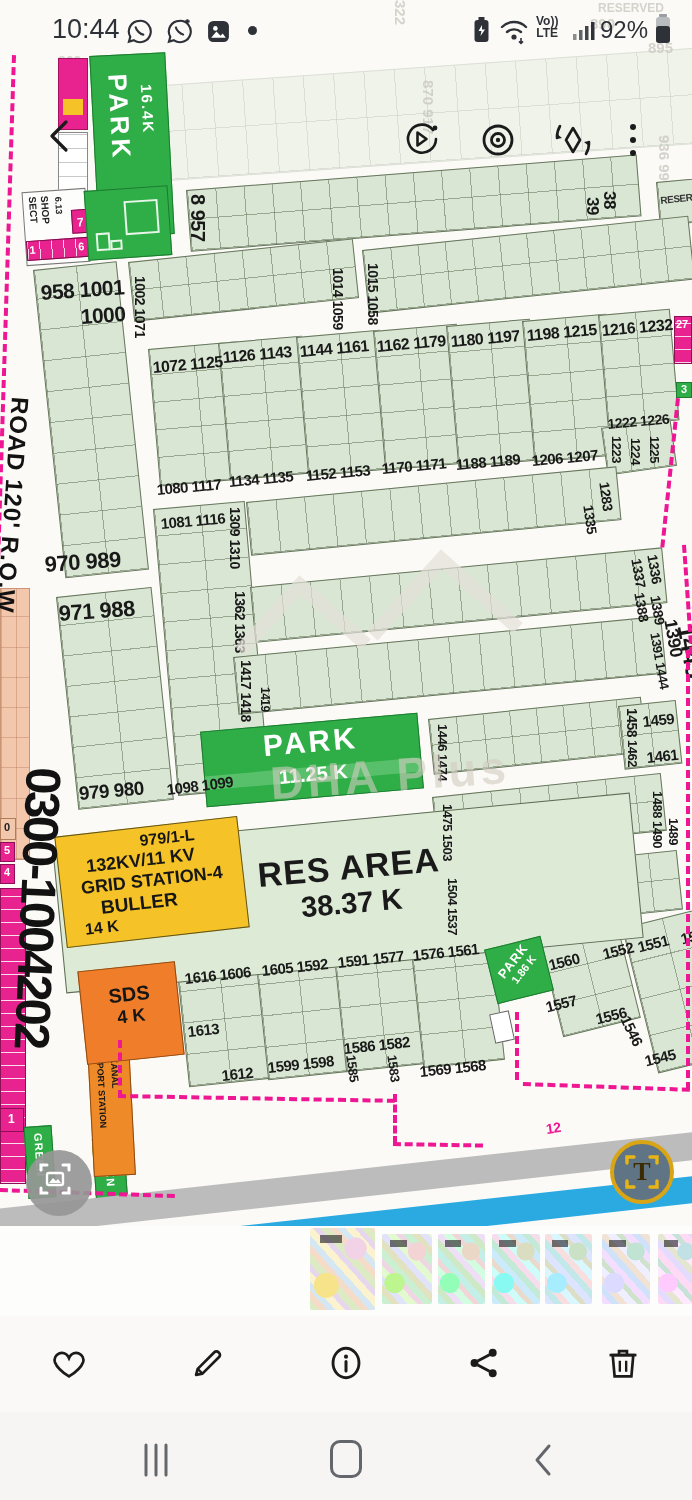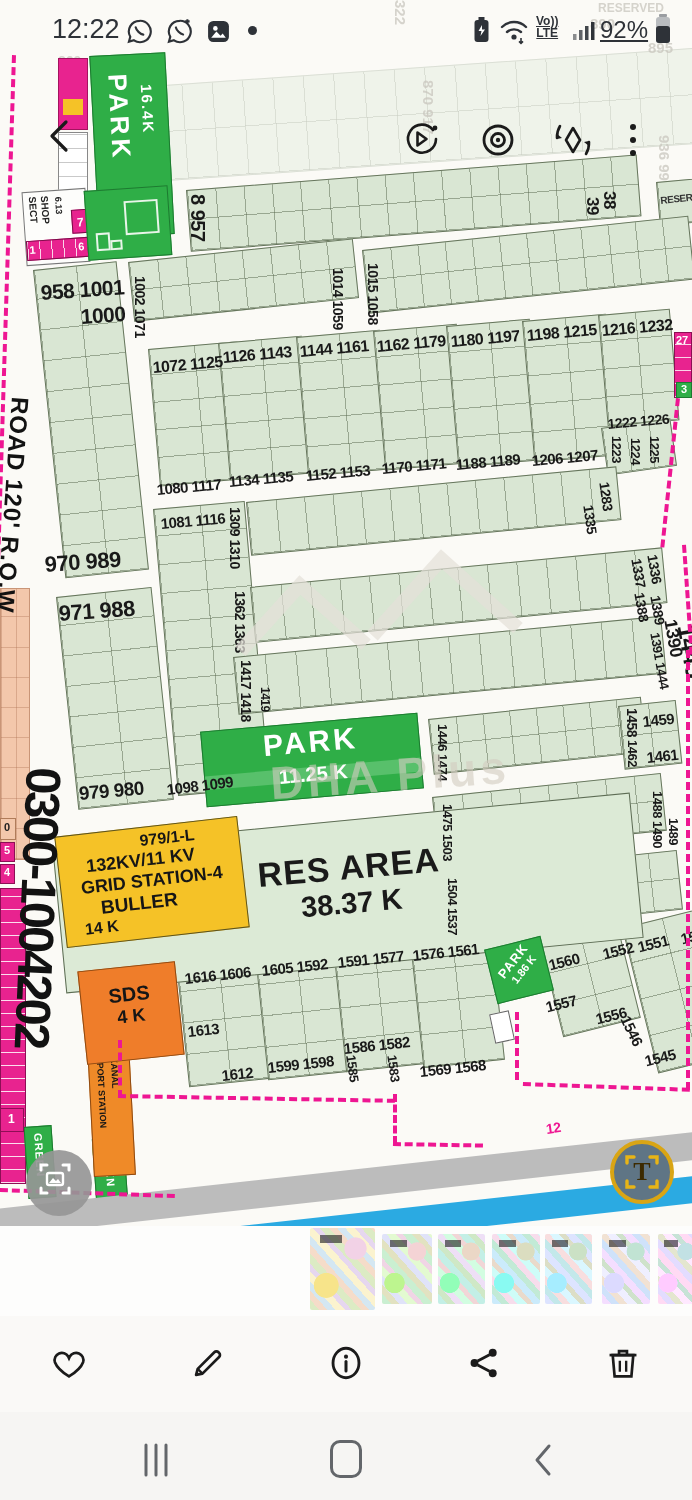--- a/index.html
+++ b/index.html
@@ -25,21 +25,21 @@
   .faint-label{position:absolute;font-weight:700;color:#c9c6be;opacity:.75;white-space:pre;
     transform-origin:left top;z-index:7;line-height:1.05;}
   .dash-v{position:absolute;width:0;border-left:4px dashed #ee1692;z-index:40;transform-origin:top left;}
   .dash-h{position:absolute;height:0;border-top:4px dashed #ee1692;z-index:40;transform-origin:top left;}
   .wm{position:absolute;z-index:35;pointer-events:none;}
   .chev{position:absolute;width:96px;height:96px;border-top:14px solid rgba(228,224,216,.7);
         border-right:14px solid rgba(228,224,216,.7);transform:rotate(-48deg);z-index:35;}
   
   .statusbar{position:absolute;left:0;top:0;width:692px;height:60px;z-index:100;display:flex;align-items:center;}
   .sb-time{position:absolute;left:52px;top:14px;font-size:27px;font-weight:500;color:#2e3238;}
-  .sb-ic{position:absolute;top:18px;color:#2e3238;text-decoration:underline;}
+  .sb-ic{position:absolute;top:18px;color:#2e3238;}
   .topbar{position:absolute;left:0;top:104px;width:692px;height:72px;z-index:100;}
   .tb-btn{position:absolute;background:none;border:none;padding:0;cursor:pointer;}
   .botbar{position:absolute;left:0;top:1316px;width:692px;height:96px;background:#faf9f7;z-index:100;
           display:flex;justify-content:space-around;align-items:center;}
   .bb-btn{background:none;border:none;padding:6px;cursor:pointer;}
   .navbar{position:absolute;left:0;top:1412px;width:692px;height:88px;background:#f6f5f3;z-index:100;}
   .phase-wm{position:absolute;left:-10px;top:1424px;font-size:54px;font-weight:700;color:#e3e1dd;
             letter-spacing:3px;z-index:99;white-space:pre;}
   .thumbrow{position:absolute;left:0;top:1226px;width:692px;height:90px;background:#fdfdfc;z-index:98;}
   .thumb{position:absolute;border:none;padding:0;cursor:pointer;border-radius:2px;overflow:hidden;
@@ -87,21 +87,21 @@
     </div>
 
     <div class="blk greenblk" style="left:86px;top:188px;width:84px;height:70px;transform:rotate(-4deg);">
       <div style="position:absolute;right:10px;top:12px;width:34px;height:34px;border:2px solid #e8f5e9;"></div>
       <div style="position:absolute;left:8px;bottom:8px;width:14px;height:18px;border:2px solid #e8f5e9;"></div>
       <div style="position:absolute;left:22px;bottom:8px;width:12px;height:10px;border:2px solid #e8f5e9;"></div>
     </div>
 
     <span class="plot-label" style="left:660px;top:196px;font-size:10px;transform:rotate(-6deg);color:#333;">RESERVED</span>
 
-    <div class="blk" style="left:674px;top:332px;width:18px;height:66px;background:#e8238f;border:1px solid #8d0f55;
+    <div class="blk" style="left:674px;top:316px;width:18px;height:48px;background:#e8238f;border:1px solid #8d0f55;
       background-image:repeating-linear-gradient(0deg, rgba(255,255,255,.8) 0, rgba(255,255,255,.8) 1px, transparent 1px 13px);">
       <span style="position:absolute;left:1px;top:1px;color:#fff;font-size:11px;font-weight:700;">27</span>
     </div>
     <div class="blk greenblk" style="left:676px;top:382px;width:16px;height:16px;">
       <span style="position:absolute;left:4px;top:0px;color:#fff;font-size:11px;font-weight:700;">3</span>
     </div>
 
     <div class="blk" style="left:0;top:818px;width:16px;height:22px;background:#f3c7ab;border:1px solid #b07c5a;">
       <span style="position:absolute;left:3px;top:2px;font-size:11px;font-weight:700;color:#222;">0</span>
     </div>
@@ -313,21 +313,21 @@
       <span class="faint-label" style="left: 598px; top: 2px; font-size: 12px;">RESERVED</span>
       <span class="faint-label" style="left: 590px; top: 16px; font-size: 15px;">890</span>
       <span class="faint-label" style="left: 648px; top: 40px; font-size: 15px;">895</span>
       <span class="faint-label vlabel" style="left: 420px; top: 80px; font-size: 15px;">870 917</span>
       <span class="faint-label vlabel" style="left: 656px; top: 135px; font-size: 15px;">936 99</span>
       <span class="faint-label" style="left: 58px; top: 54px; font-size: 14px;">869</span>
       <span class="faint-label vlabel" style="left: 392px; top: 0px; font-size: 15px;">322</span>
     </div>
 
   <div class="statusbar">
-    <span class="sb-time">12:22</span>
+    <span class="sb-time">10:44</span>
     <span class="sb-ic" style="left:126px;">
       <svg width="27" height="27" viewBox="0 0 24 24">
           <path d="M12 2.5a9.5 9.5 0 0 0-8.2 14.2L2.6 21l4.5-1.2A9.5 9.5 0 1 0 12 2.5z" fill="none" stroke="#2e3238" stroke-width="1.9"></path>
           <path d="M8.6 8.2c.6 2.8 3.8 6 6.8 6.6" fill="none" stroke="#2e3238" stroke-width="1.9" stroke-linecap="round"></path>
         </svg>
     </span>
     <span class="sb-ic" style="left:166px;">
       <svg width="27" height="27" viewBox="0 0 24 24">
           <path d="M12 2.5a9.5 9.5 0 0 0-8.2 14.2L2.6 21l4.5-1.2A9.5 9.5 0 1 0 12 2.5z" fill="none" stroke="#2e3238" stroke-width="1.9"></path>
           <path d="M17 3h4M19 1v4" stroke="#2e3238" stroke-width="1.8"></path>

